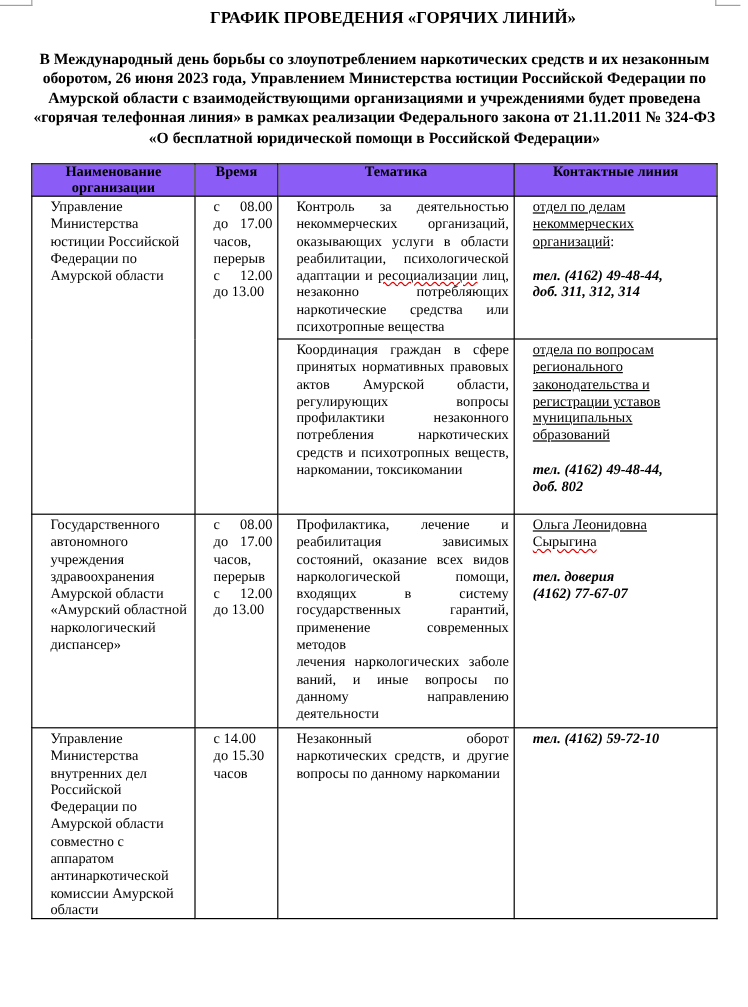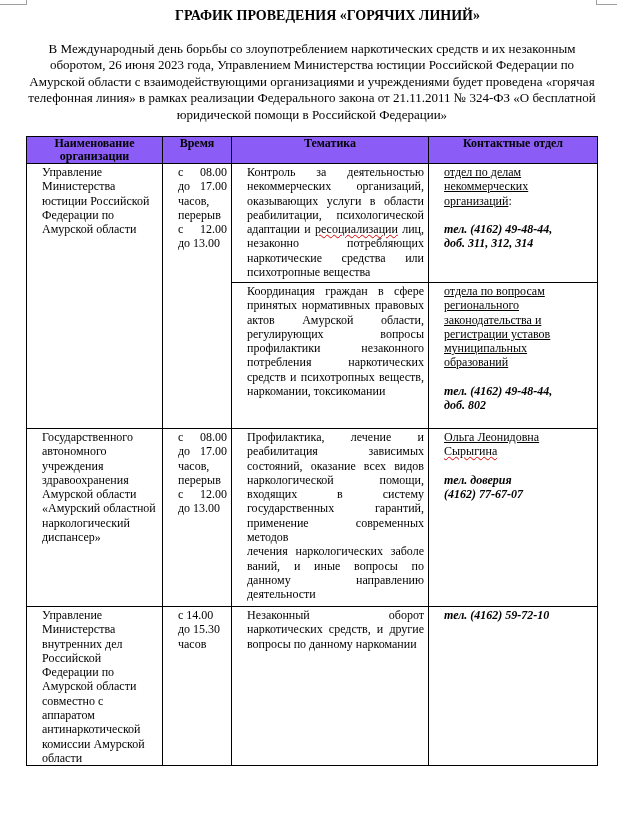--- a/index.html
+++ b/index.html
@@ -38,20 +38,21 @@
     box-sizing: border-box;
   }
   .intro {
     position: absolute;
     left: 26px;
     width: 572px;
     top: 41px;
     text-align: center;
     font-size: 13px;
     line-height: 16.4px;
+    font-weight: bold;
   }
 
   table.schedule {
     position: absolute;
     left: 26px;
     top: 136px;
     width: 571px;
     border-collapse: collapse;
     table-layout: fixed;
     font-size: 12px;
@@ -91,21 +92,21 @@
     <col style="width:136px">
     <col style="width:69px">
     <col style="width:197px">
     <col style="width:169px">
   </colgroup>
   <thead>
     <tr>
       <th>Наименование организации</th>
       <th>Время</th>
       <th>Тематика</th>
-      <th>Контактные отдел</th>
+      <th>Контактные линия</th>
     </tr>
   </thead>
   <tbody>
 
     <tr style="height:119px">
       <td rowspan="2">Управление Министерства юстиции Российской Федерации по Амурской области</td>
       <td rowspan="2" class="just">с 08.00 до 17.00 часов, перерыв с 12.00 до 13.00</td>
       <td class="just"><span>Контроль за деятельностью некоммерческих организаций, оказывающих услуги в области реабилитации, психологической адаптации и </span><span class="spell">ресоциализации</span><span> лиц, незаконно потребляющих наркотические средства или психотропные вещества</span></td>
       <td>
         <div><span class="underline">отдел по делам некоммерческих организаций</span><span>:</span></div>

